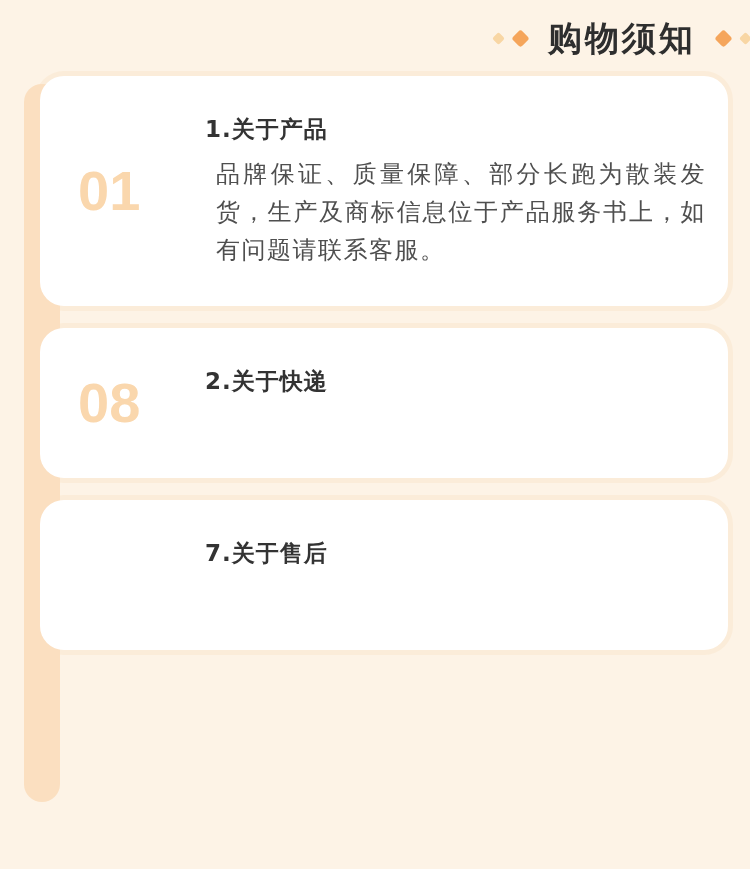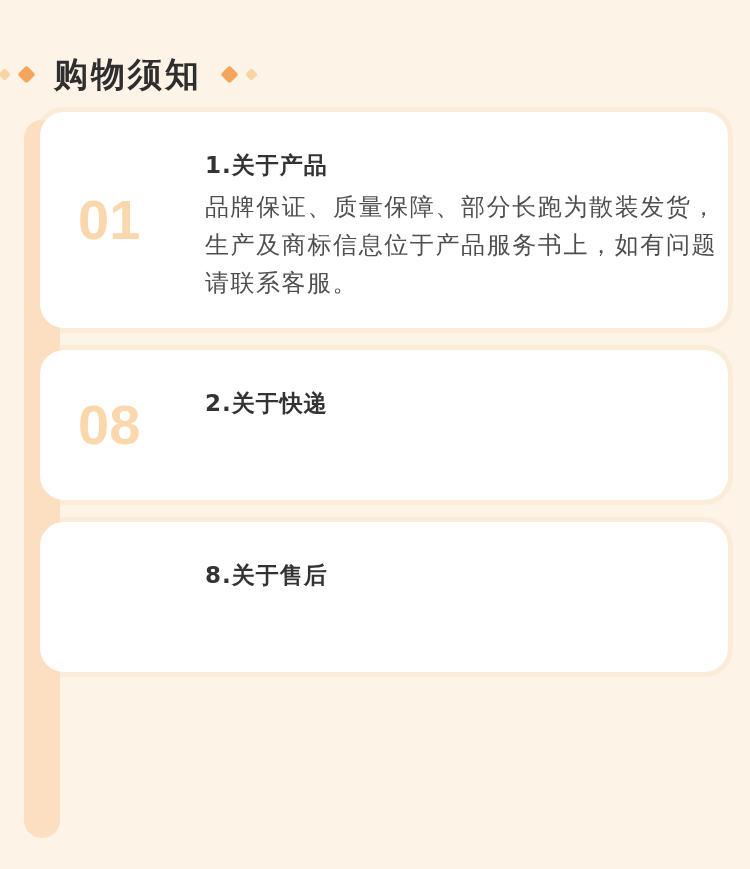--- a/index.html
+++ b/index.html
@@ -8,25 +8,24 @@
     height: 869px;
     margin: 0 auto;
     overflow: hidden;
     background: var(--background, #fdf3e6);
     font-family: "DejaVu Sans", sans-serif;
     position: relative;
   }
 
   
   .header {
-    padding-top: 36px;
     height: 76px;
     display: flex;
     align-items: center;
-    justify-content: flex-start;
+    justify-content: flex-end;
     gap: 11px;
   }
   .page-title {
     font-size: 34px;
     font-weight: 700;
     color: var(--title-text, #2e2e2e);
     letter-spacing: 3px;
     line-height: 40px;
     margin: 0 10px;
   }
@@ -98,21 +97,21 @@
     letter-spacing: 1px;
     margin: 0 0 8px 0;
     font-weight: 700;
   }
   .section-body {
     font-size: 24px;
     line-height: 38px;
     letter-spacing: 1.5px;
     color: var(--body-text, #4f4f4f);
     text-align: justify;
-    margin: 0;
+    margin: 11px;
   }
 </style>
 </head>
 <body style="--background: #fdf3e6; --card-background: #ffffff; --card-halo: #fbecd9; --accent-rail: #fbdfc0; --number: #fad7ad; --diamond-large: #f5a55b; --diamond-small: #f8d6a4; --title-text: #2e2e2e; --heading-text: #333333; --body-text: #4f4f4f;">
 
 <div class="header">
   <span class="diamond diamond-sm"></span>
   <span class="diamond diamond-lg"></span>
   <h1 class="page-title">购物须知</h1>
   <span class="diamond diamond-lg"></span>
@@ -136,17 +135,17 @@
     <div class="card-halo"></div>
     <div class="card">
       <div class="section-number">08</div>
       <h2 class="section-heading">2.关于快递</h2>
     </div>
   </div>
 
   <div class="card-wrap">
     <div class="card-halo"></div>
     <div class="card">
-      <h2 class="section-heading">8.关于售后</h2>
+      <h2 class="section-heading">7.关于售后</h2>
     </div>
   </div>
 
 </div>
 
 </body></html>

